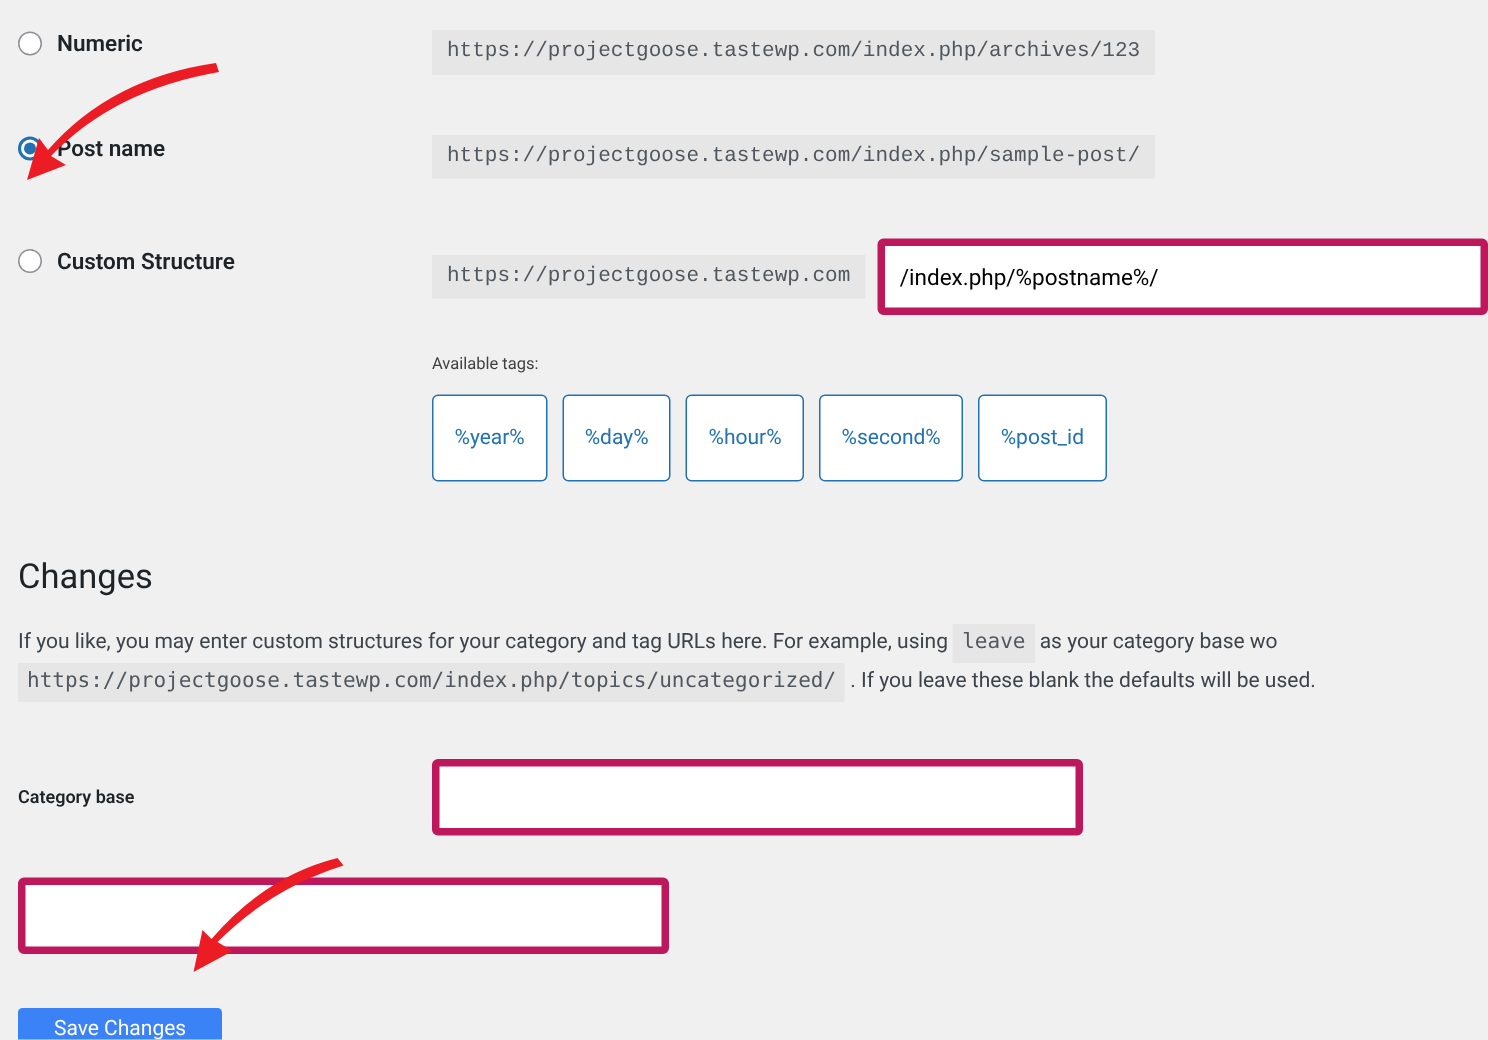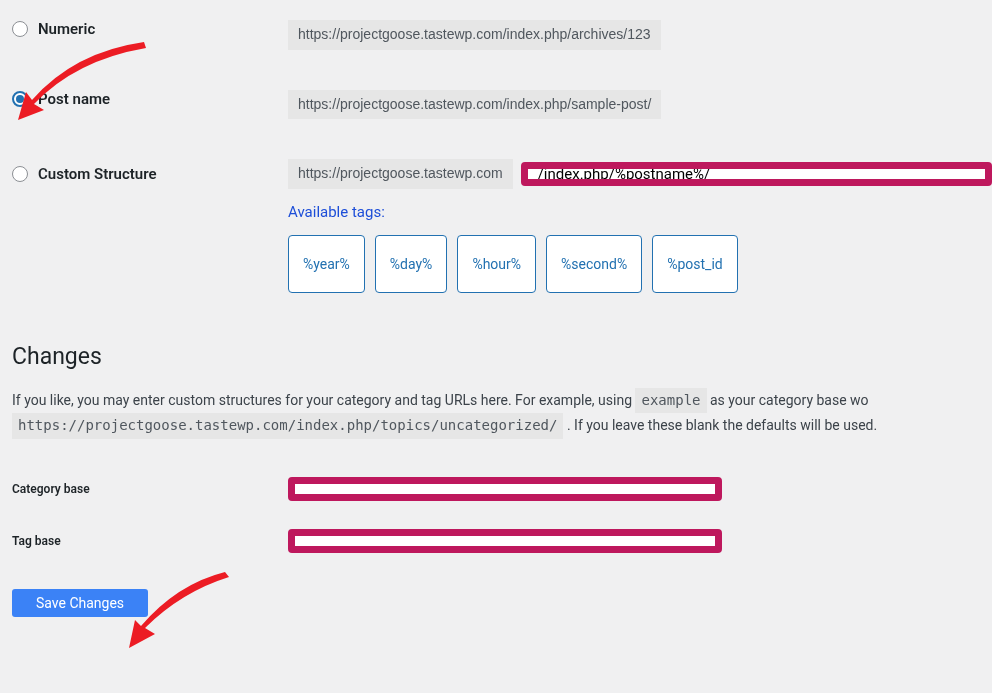--- a/index.html
+++ b/index.html
@@ -51,21 +51,21 @@
       font-size: 15px;
       font-weight: 600;
       color: #1d2327;
     }
     .example-col {
       flex: 1;
     }
     .code-box {
       display: inline-block;
       background: #e6e6e6;
-      font-family: Liberation Sans, sans-serif;
+      font-family: Liberation Mono, monospace;
       font-size: 14px;
       padding: 5px 10px;
       color: #50575e;
       line-height: 1.4;
     }
     .code-inline {
       display: inline-block;
       background: #e6e6e6;
       font-family: Consolas, Monaco, monospace;
       font-size: 14px;
@@ -76,35 +76,36 @@
       display: flex;
       flex-direction: column;
       gap: 14px;
     }
     .custom-input-line {
       display: flex;
       align-items: center;
       gap: 8px;
     }
     .text-input {
-      border: 7px solid #be185d;
+      border: 5px solid #be185d;
       border-radius: 4px;
       font-size: 15px;
       padding: 4px 10px;
-      height: 24px;
+      height: 51px;
       background: #fff;
       font-family: inherit;
     }
     .custom-input {
       flex: 1;
       min-width: 300px;
     }
     .avail-label {
-      font-size: 15px;
-      color: #1d4ed8;
+      font-size: 11px;
+      color: #404040;
+      margin-top: 12px;
     }
     .tags-wrap {
       display: flex;
       gap: 10px;
       flex-wrap: nowrap;
     }
     .tag-btn {
       border: 1px solid #2271b1;
       color: #2271b1;
       background: #fff;
@@ -204,33 +205,32 @@
         <button class="tag-btn">%hour%</button>
         <button class="tag-btn">%second%</button>
         <button class="tag-btn">%post_id</button>
       </div>
   </div>
 </div>
 
 <h2 class="optional">Changes</h2>
 
 <p class="desc">
-  <span>If you like, you may enter custom structures for your category and tag URLs here. For example, using </span><span class="code-inline">example</span><span> as your category base wo</span><br>
+  <span>If you like, you may enter custom structures for your category and tag URLs here. For example, using </span><span class="code-inline">leave</span><span> as your category base wo</span><br>
   <span class="code-inline">https://projectgoose.tastewp.com/index.php/topics/uncategorized/</span><span> . If you leave these blank the defaults will be used.</span>
 </p>
 
 <div style="height:24px;"></div>
 
 <div class="base-row">
   <div class="base-label">Category base</div>
   <input type="text" class="text-input" value="" style="">
 </div>
 
 <div class="base-row">
-  <div class="base-label">Tag base</div>
   <input type="text" class="text-input" value="" style="">
 </div>
 
 <button class="save-btn">Save Changes</button>
 
 
 <svg class="arrow arrow1" viewBox="0 0 140 100">
   <path class="arrow-path" d="M 130 6 Q 60 18, 18 62 L 28 68 L 2 78 L 10 50 L 16 58 Q 58 10, 128 0 Z"></path>
 </svg>
 <svg class="arrow arrow2" viewBox="0 0 110 88">

